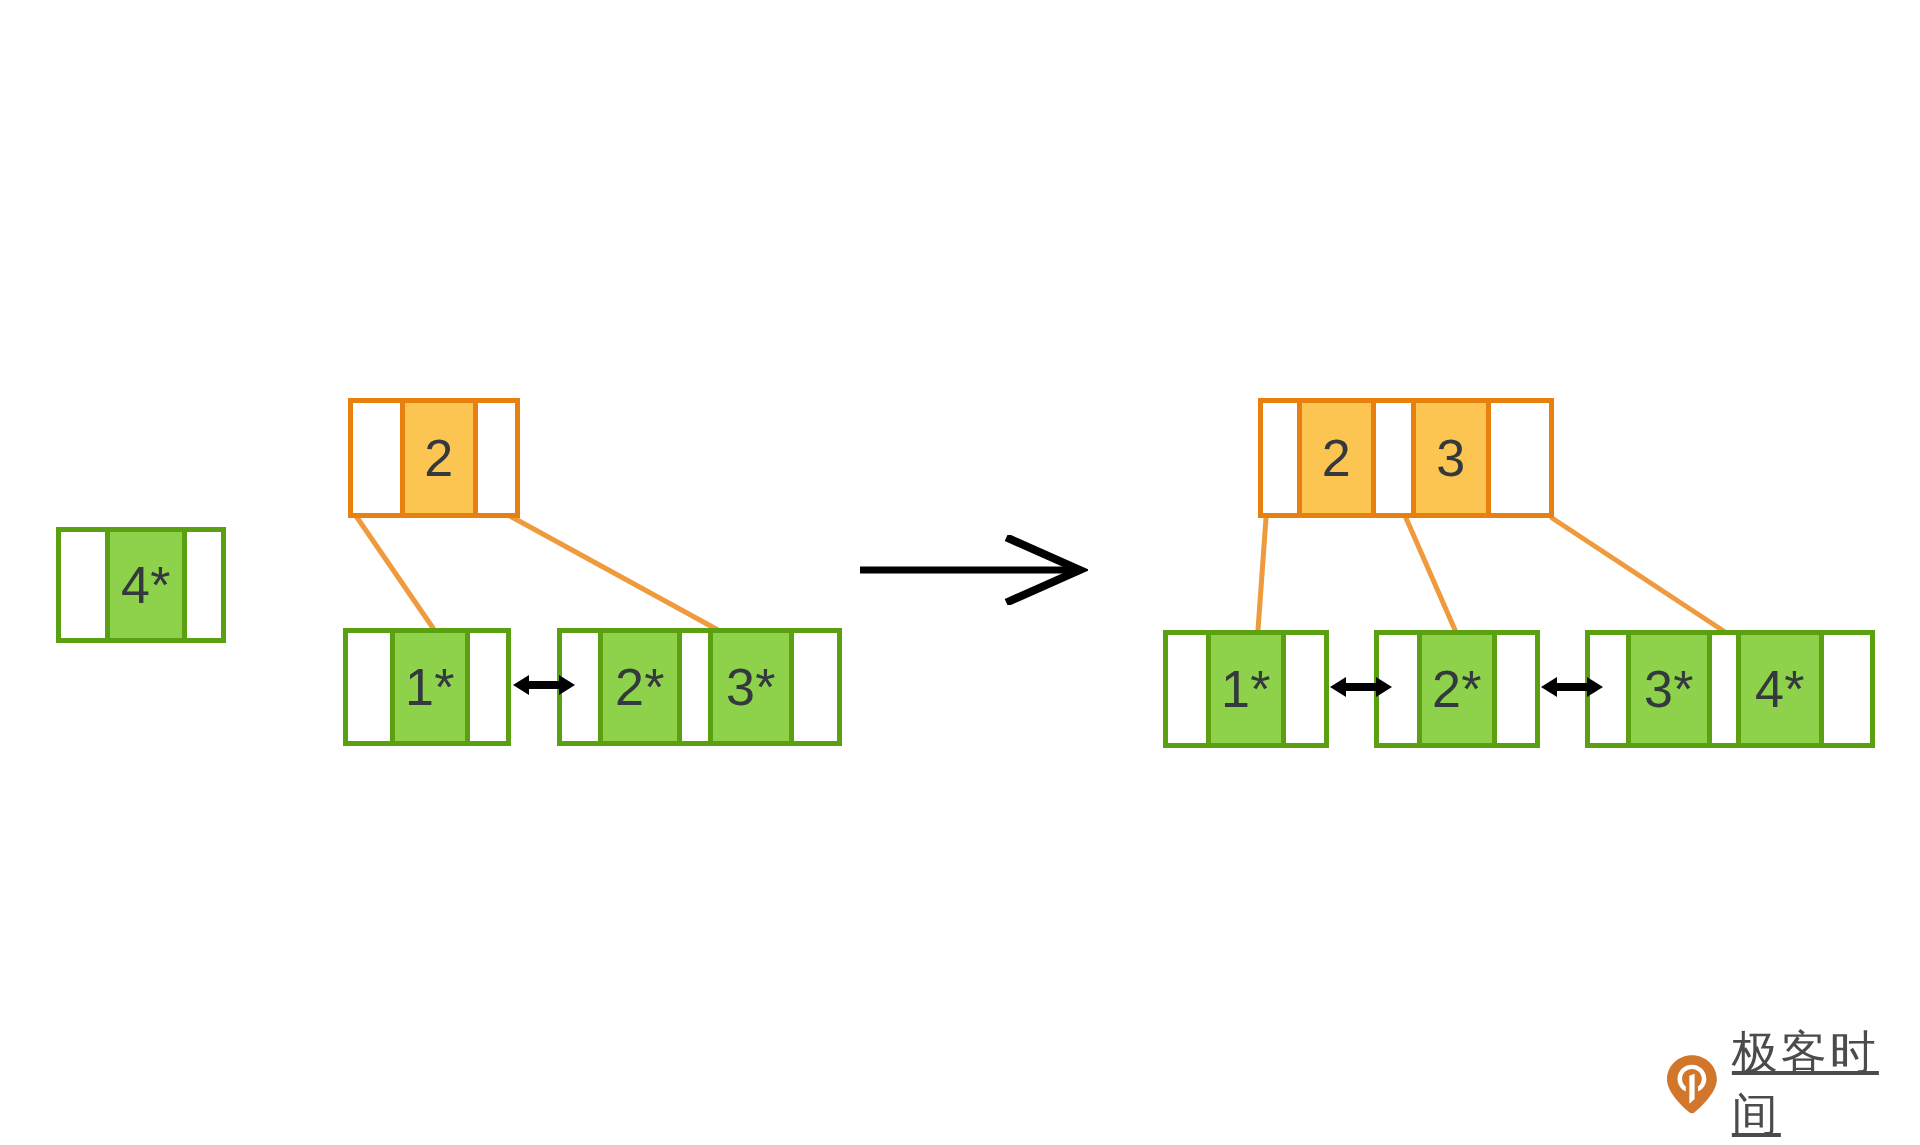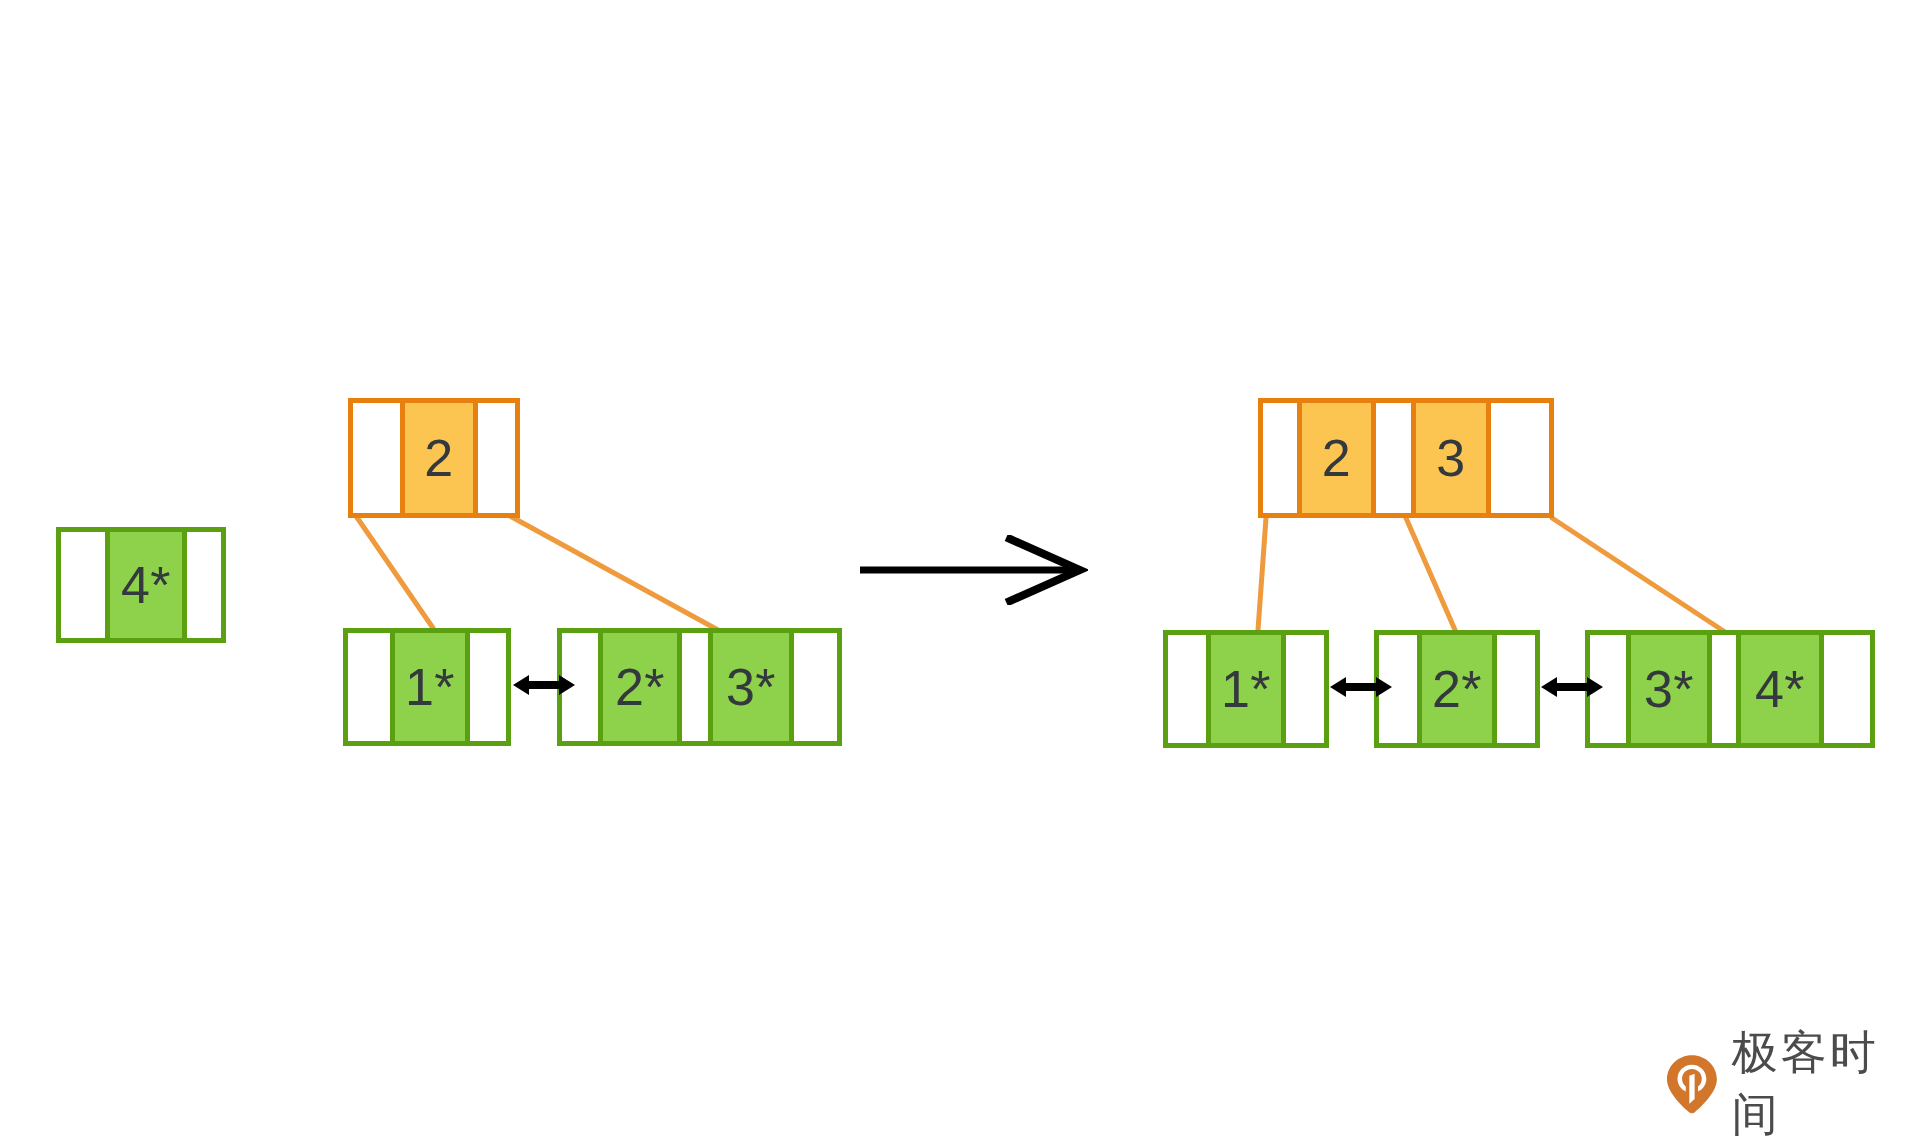--- a/index.html
+++ b/index.html
@@ -106,20 +106,21 @@
     display: flex;
     align-items: center;
     gap: 14px;
     z-index: 5;
   }
   #watermark .wm-text {
     font-size: 46px;
     color: #4b4b4b;
     letter-spacing: 3px;
     font-family: "DejaVu Sans", sans-serif;
+    text-decoration: underline;
   }
 </style>
 </head>
 <body>
 
 <div id="canvas">
 
   <svg id="connectors" viewBox="0 0 1920 1145" preserveAspectRatio="none">
 
     <line x1="356" y1="516" x2="433" y2="628" stroke="#ef9a3d" stroke-width="5" stroke-linecap="round"></line>

